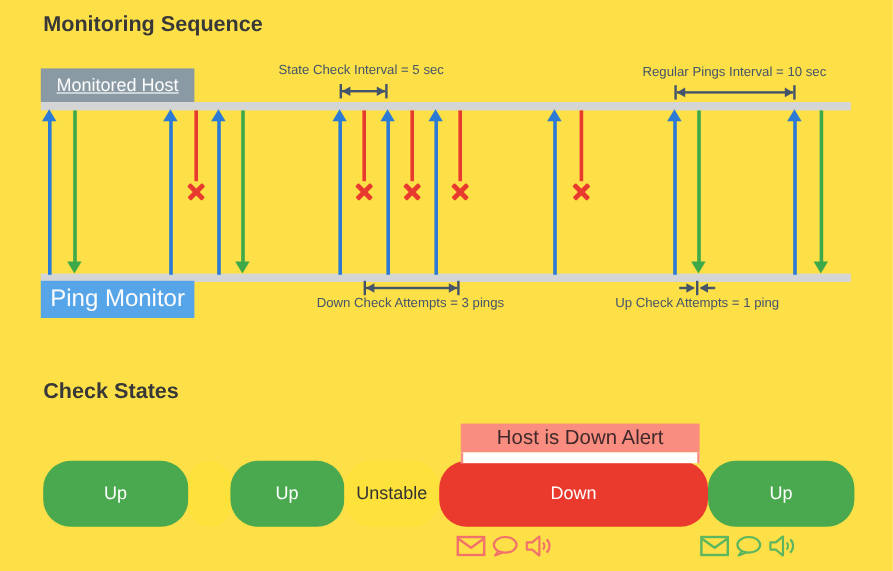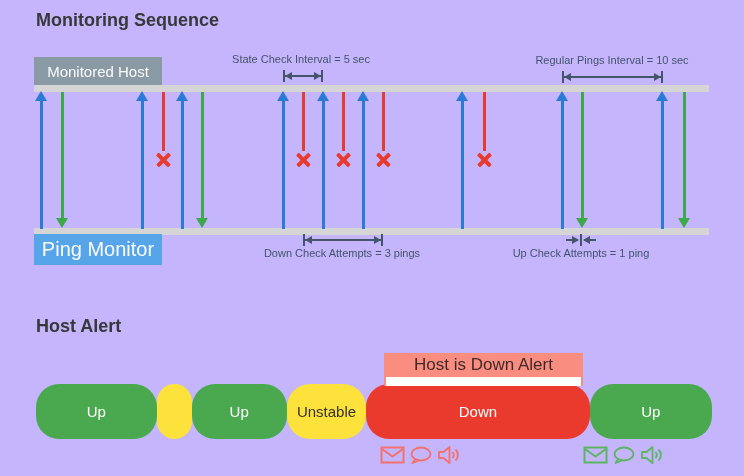--- a/index.html
+++ b/index.html
@@ -1,30 +1,30 @@
 <!DOCTYPE html>
 <html><head>
 <meta charset="utf-8">
 <style>
   html,body{margin:0;padding:0;background:#fff;}
   body{width:744px;height:476px;overflow:hidden;
        font-family:"Liberation Sans", sans-serif;}
-  .canvas{position:relative;width:744px;height:476px;background:#c4b5fd;}
+  .canvas{position:relative;width:744px;height:476px;background:#fde047;}
 
   .section-title{position:absolute;font-size:18px;font-weight:bold;color:#383838;white-space:nowrap;}
   #title-seq{left:36px;top:10px;}
   #title-states{left:36px;top:316px;}
 
   
   .tl-bar{position:absolute;left:34px;width:675px;height:7px;background:#d5d5d5;}
   #bar-top{top:85px;}
   #bar-bottom{top:228px;}
 
   .actor-box{position:absolute;left:34px;width:128px;display:flex;align-items:center;justify-content:center;color:#fbfbfb;white-space:nowrap;}
-  #host-box{top:57px;height:28px;background:#8a9aa4;font-size:15px;}
+  #host-box{top:57px;height:28px;background:#8a9aa4;font-size:15px;text-decoration:underline;}
   #monitor-box{top:234px;height:31px;background:#57a5e9;font-size:20px;}
 
   
   .arrow{position:absolute;top:0;width:0;height:0;}
   .arrow i{display:block;}
   .arrow .line{position:absolute;width:3px;margin-left:-1.5px;}
   .arrow.ping .line{top:99px;height:130px;background:#2b7ad5;}
   .arrow.ping .head{position:absolute;top:91px;left:-6px;width:0;height:0;
       border-left:6px solid transparent;border-right:6px solid transparent;border-bottom:10px solid #2b7ad5;}
   .arrow.response .line{top:92px;height:127px;background:#3ea94b;}
@@ -188,21 +188,21 @@
       <div class="measure converge" style="left: 566px; top: 234px; width: 30px;">
         <i class="tick c"></i>
         <i class="mline ml"></i>
         <i class="mline mr"></i>
         <i class="ah inr"></i>
         <i class="ah inl"></i>
       </div>
       <div class="measure-label" style="left: 581px; top: 247px;">Up Check Attempts = 1 ping</div>
     </div>
 
-  <div class="section-title" id="title-states">Host Alert</div>
+  <div class="section-title" id="title-states">Check States</div>
 
   <div id="states-bar">
       <div class="seg up" style="width: 127px;">Up</div>
       <div class="seg unstable" style="width: 37px;"></div>
       <div class="seg up" style="width: 100px;">Up</div>
       <div class="seg unstable" style="width: 84px;">Unstable</div>
       <div class="seg down" style="width: 235px;">Down</div>
       <div class="seg up" style="width: 129px;">Up</div>
     </div>
 

